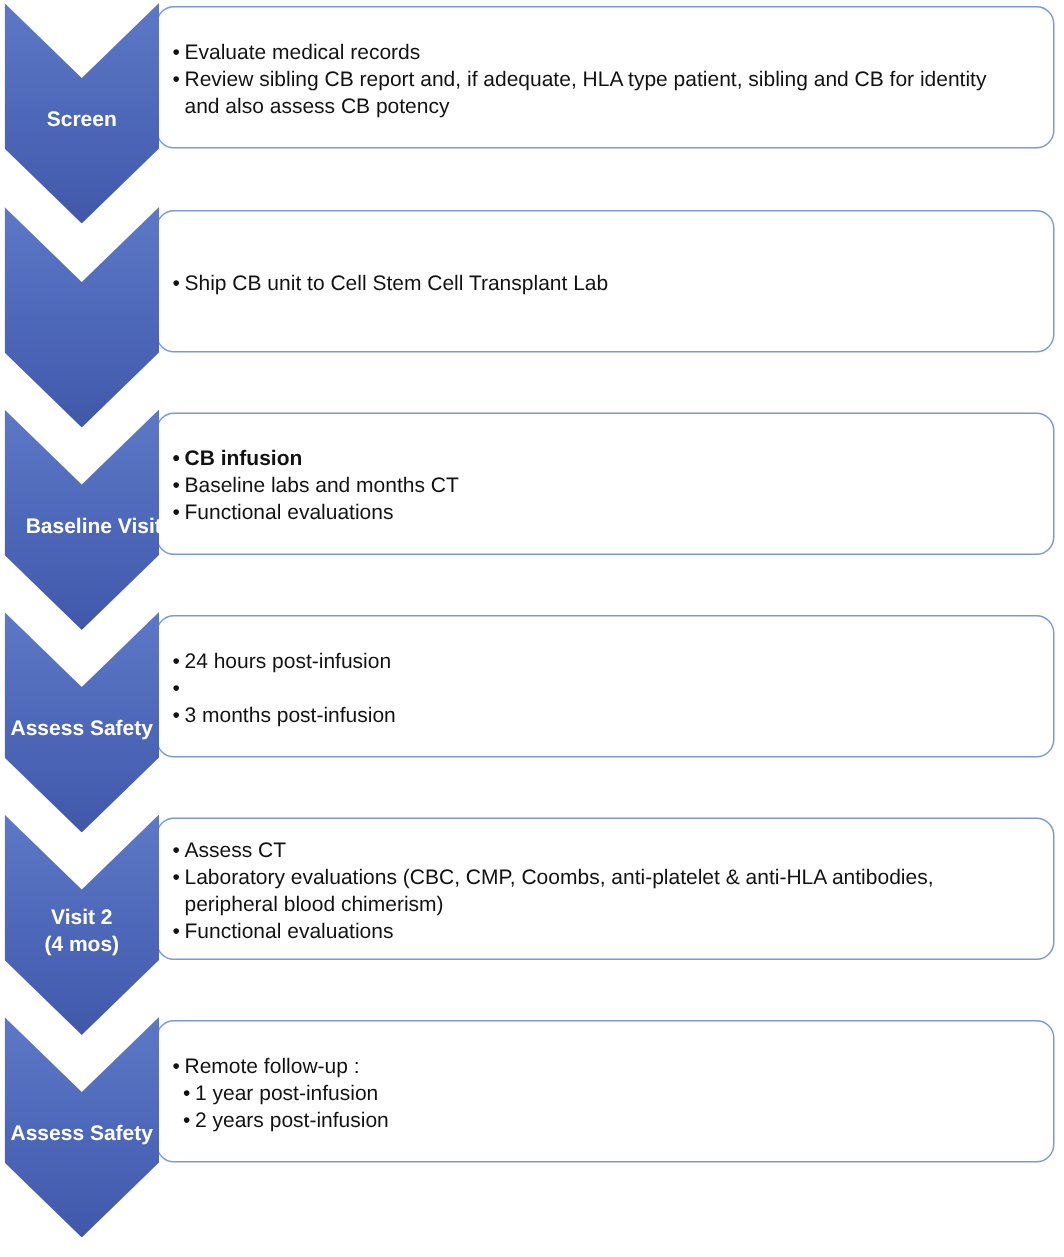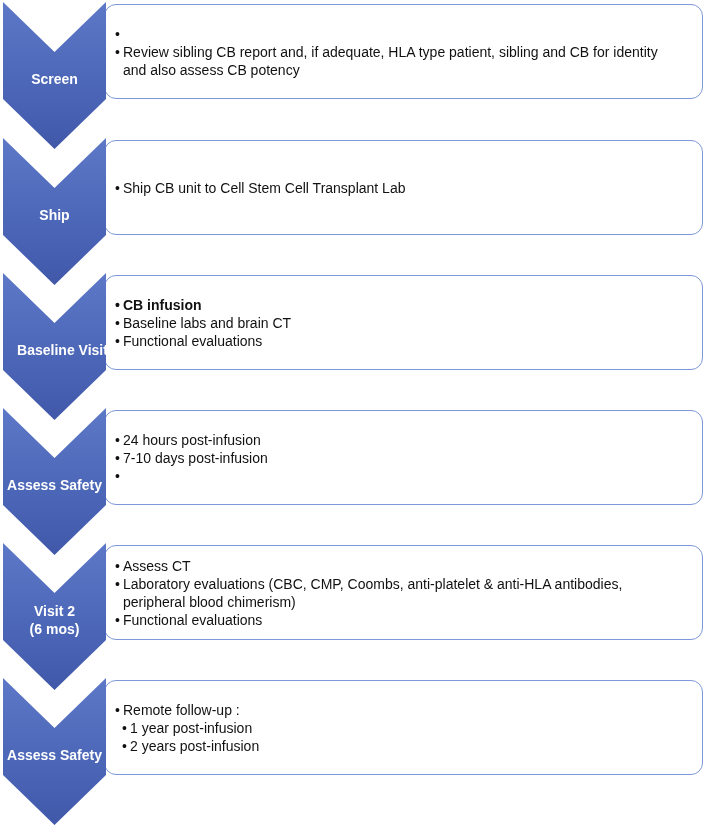--- a/index.html
+++ b/index.html
@@ -90,34 +90,32 @@
 
   <div class="section" style="top:2px">
     <div class="chevron"></div>
     <div class="chev-label" style="left:3px; width:103px; right:auto">
       <span>Screen</span>
     </div>
     <div class="box">
       <ul class="items">
         <li class="item">
           <span class="blt">•</span>
+          <span>Evaluate medical records</span>
         </li>
         <li class="item">
           <span class="blt">•</span>
           <span>Review sibling CB report and, if adequate, HLA type patient, sibling and CB for identity and also assess CB potency</span>
         </li>
       </ul>
     </div>
   </div>
 
   <div class="section" style="top:138px">
     <div class="chevron"></div>
-    <div class="chev-label" style="left:3px; width:103px; right:auto">
-      <span>Ship</span>
-    </div>
     <div class="box">
       <ul class="items">
         <li class="item">
           <span class="blt">•</span>
           <span>Ship CB unit to Cell Stem Cell Transplant Lab</span>
         </li>
       </ul>
     </div>
   </div>
 
@@ -127,21 +125,21 @@
       <span>Baseline Visit</span>
     </div>
     <div class="box">
       <ul class="items">
         <li class="item bold">
           <span class="blt">•</span>
           <span>CB infusion</span>
         </li>
         <li class="item">
           <span class="blt">•</span>
-          <span>Baseline labs and brain CT</span>
+          <span>Baseline labs and months CT</span>
         </li>
         <li class="item">
           <span class="blt">•</span>
           <span>Functional evaluations</span>
         </li>
       </ul>
     </div>
   </div>
 
   <div class="section" style="top:408px">
@@ -150,34 +148,34 @@
       <span>Assess Safety</span>
     </div>
     <div class="box">
       <ul class="items">
         <li class="item">
           <span class="blt">•</span>
           <span>24 hours post-infusion</span>
         </li>
         <li class="item">
           <span class="blt">•</span>
-          <span>7-10 days post-infusion</span>
-        </li>
-        <li class="item">
-          <span class="blt">•</span>
+        </li>
+        <li class="item">
+          <span class="blt">•</span>
+          <span>3 months post-infusion</span>
         </li>
       </ul>
     </div>
   </div>
 
   <div class="section" style="top:543px">
     <div class="chevron"></div>
     <div class="chev-label" style="left:3px; width:103px; right:auto">
       <span>Visit 2</span>
-      <span>(6 mos)</span>
+      <span>(4 mos)</span>
     </div>
     <div class="box">
       <ul class="items">
         <li class="item">
           <span class="blt">•</span>
           <span>Assess CT</span>
         </li>
         <li class="item">
           <span class="blt">•</span>
           <span>Laboratory evaluations (CBC, CMP, Coombs, anti-platelet &amp; anti-HLA antibodies, peripheral blood chimerism)</span>

